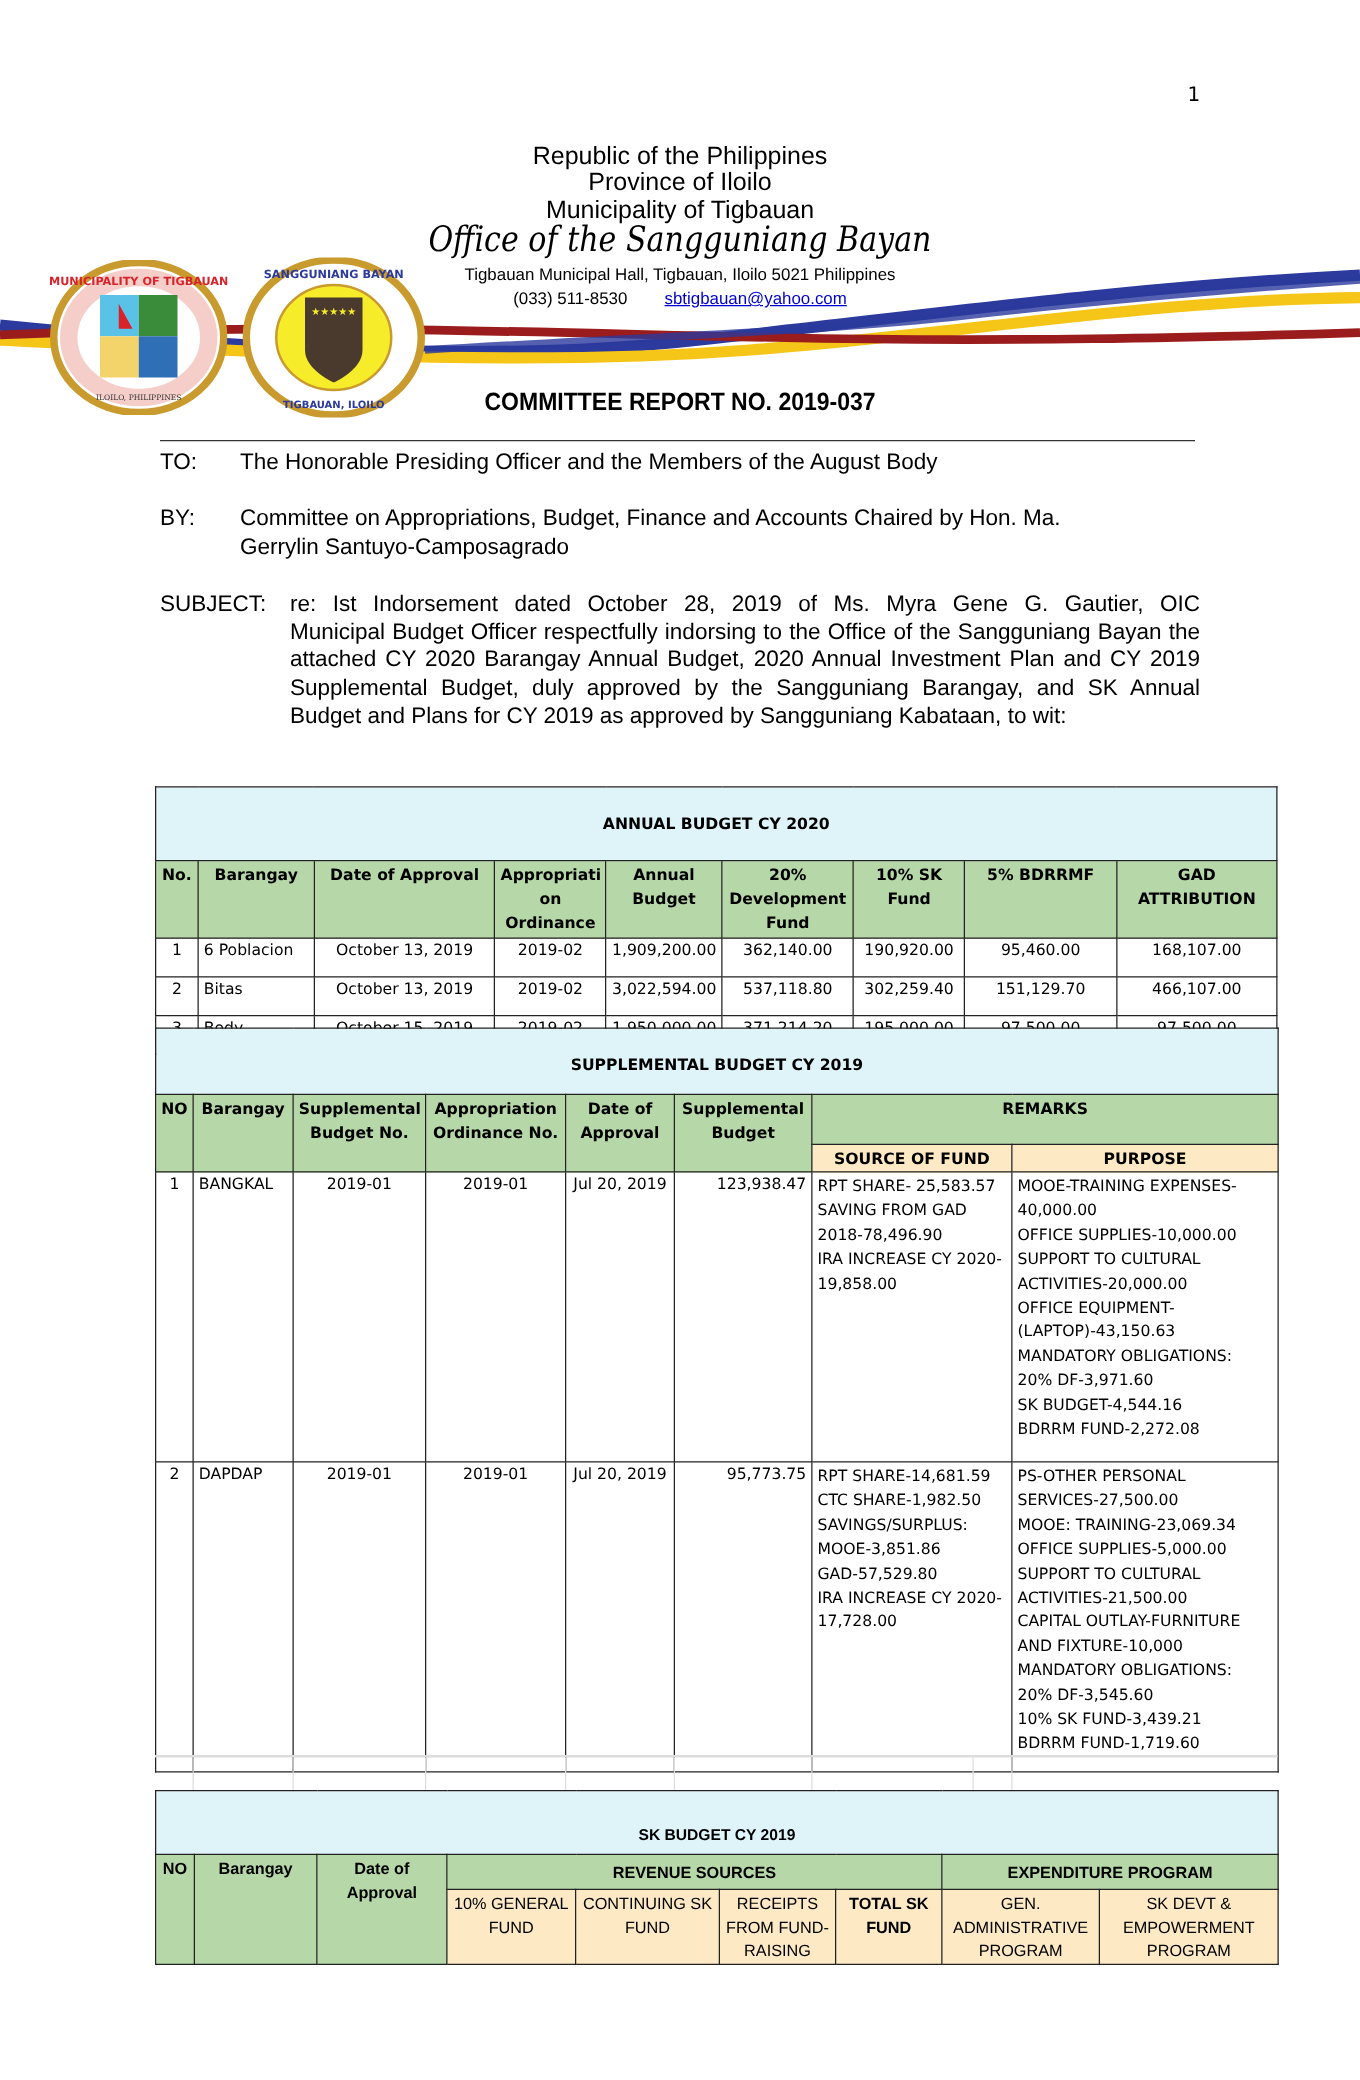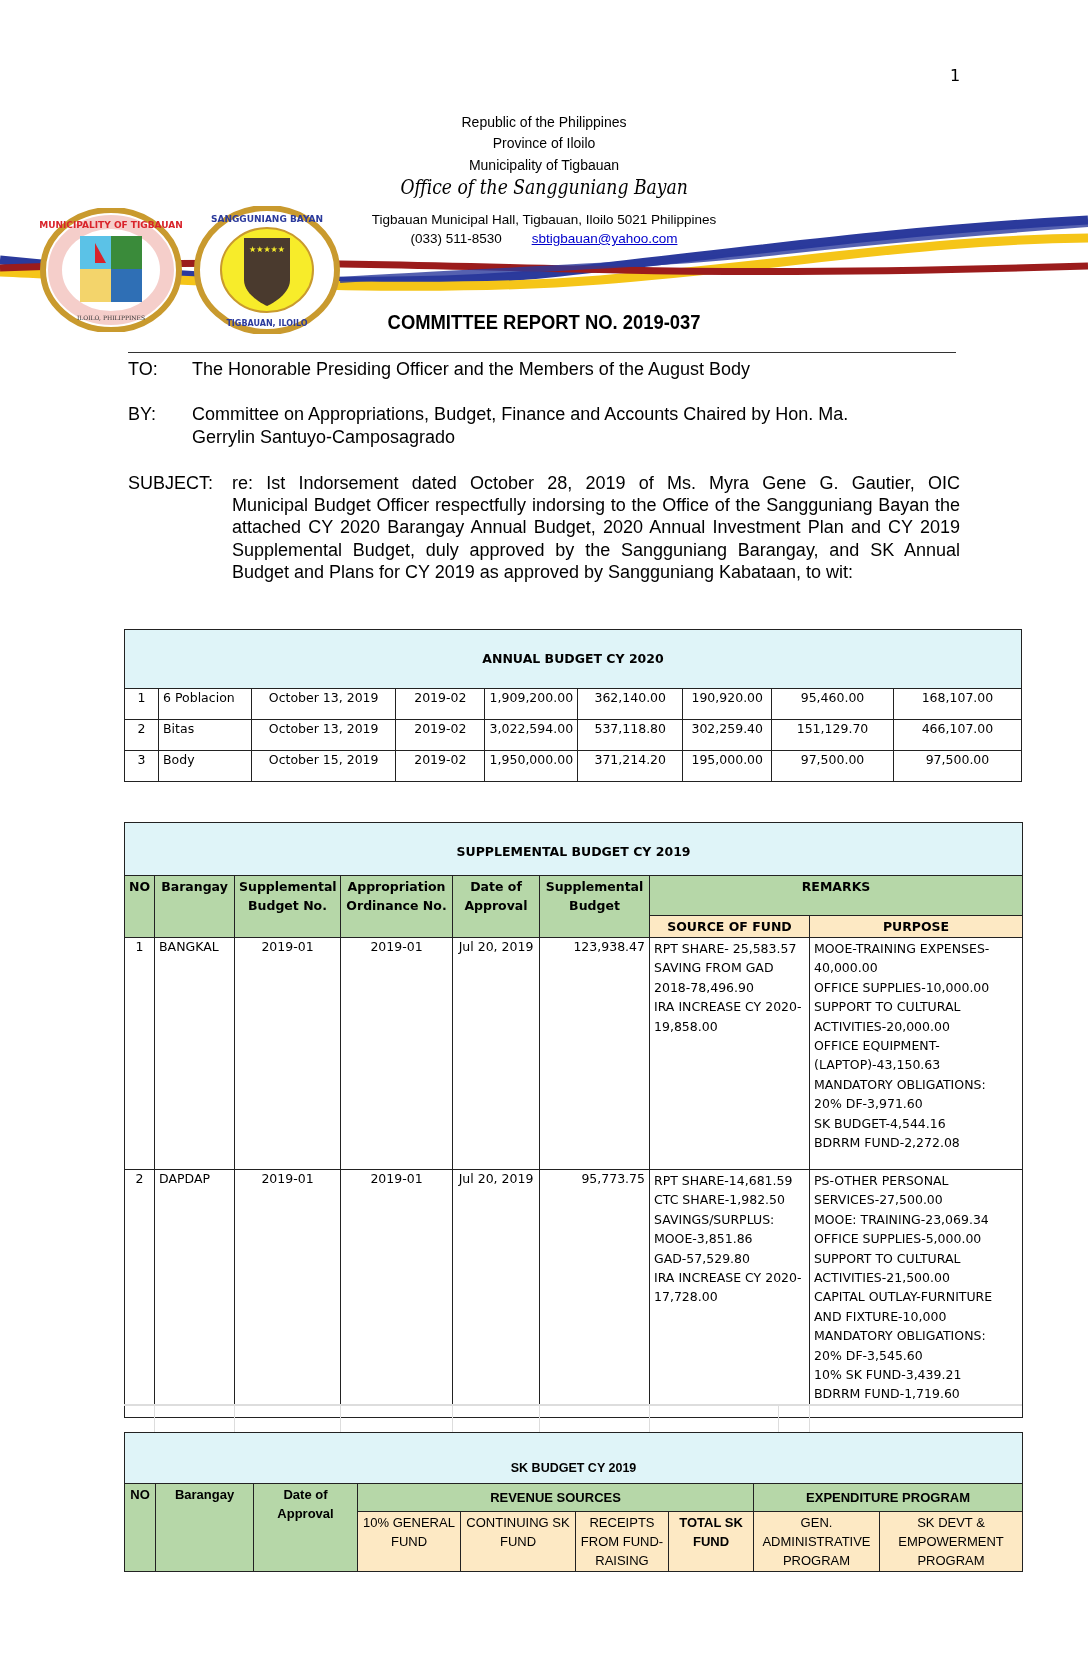--- a/index.html
+++ b/index.html
@@ -1,20 +1,20 @@
 <!DOCTYPE html>
 <html><head>
 <meta charset="utf-8">
 <style>
   html, body { margin:0; padding:0; background:#ffffff; }
   body { width:1088px; height:1664px; position:relative; overflow:hidden; font-family:"Liberation Sans", sans-serif; color:#000; }
   .abs { position:absolute; }
   .page-num { left:950px; top:66px; font-size:16px; font-family:"DejaVu Sans", sans-serif; }
-  .hdr-line { left:0; width:1088px; text-align:center; font-family:"Liberation Sans Narrow","Liberation Sans", sans-serif; font-size:14px; }
-  .office-title { left:0; width:1088px; text-align:center; top:175px; font-family:"DejaVu Serif", serif; font-style:italic; font-size:20px; letter-spacing:0px; }
+  .hdr-line { left:0; width:1088px; text-align:center; font-family:"Liberation Sans Narrow","Liberation Sans", sans-serif; font-size:20px; }
+  .office-title { left:0; width:1088px; text-align:center; top:175px; font-family:"DejaVu Serif", serif; font-style:italic; font-size:28px; letter-spacing:0px; }
   .office-title span { transform:scaleX(0.86); display:inline-block; }
   .addr { font-size:13.5px; }
   .addr a { color:#0000cc; text-decoration:underline;margin-left:26px; }
   .report-title { left:0; width:1088px; text-align:center; top:311px; font-weight:bold; font-size:20px; }
   .report-title span{ display:inline-block; transform:scaleX(0.92); }
   .rule { left:128px; top:352px; width:828px; border-top:1.5px solid #333; }
   .memo { font-size:18px; line-height:22px; }
   .memo .lbl { position:absolute; left:128px; }
   .memo .txt { position:absolute; }
   table { border-collapse:collapse; font-family:"DejaVu Sans", sans-serif; font-size:12.5px; table-layout:fixed; }
@@ -97,20 +97,31 @@
       <col style="width:90px">
       <col style="width:102px">
       <col style="width:86px">
       <col style="width:118px">
       <col style="width:124px">
   </colgroup>
   <tbody>
       <tr>
         <td colspan="9" class="t-title" style="height:36px;">ANNUAL BUDGET CY 2020</td>
       </tr>
+  <tr class="t-head" style="height:62px;">
+    <td>No.</td>
+    <td>Barangay</td>
+    <td>Date of Approval</td>
+    <td>Appropriati on Ordinance</td>
+    <td>Annual Budget</td>
+    <td>20% Development Fund</td>
+    <td>10% SK Fund</td>
+    <td>5% BDRRMF</td>
+    <td>GAD ATTRIBUTION</td>
+  </tr>
   <tr style="height:31px;">
     <td class="c">1</td>
     <td class="l">6 Poblacion</td>
     <td class="c">October 13, 2019</td>
     <td class="c">2019-02</td>
     <td class="r">1,909,200.00</td>
     <td class="c">362,140.00</td>
     <td class="c">190,920.00</td>
     <td class="c">95,460.00</td>
     <td class="c">168,107.00</td>

